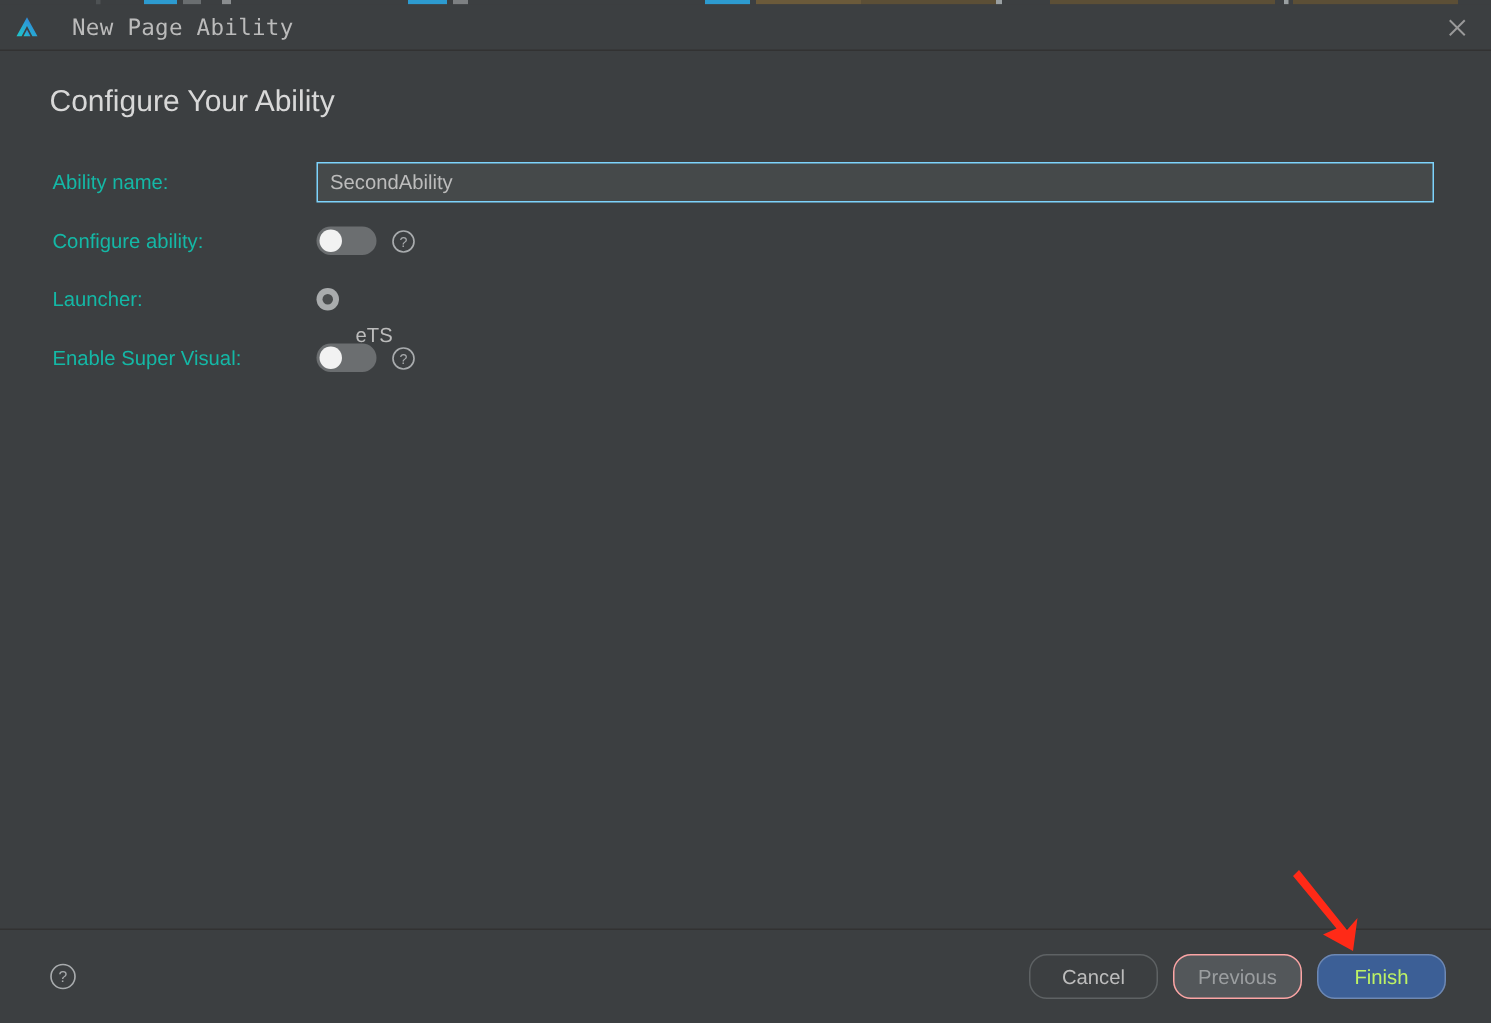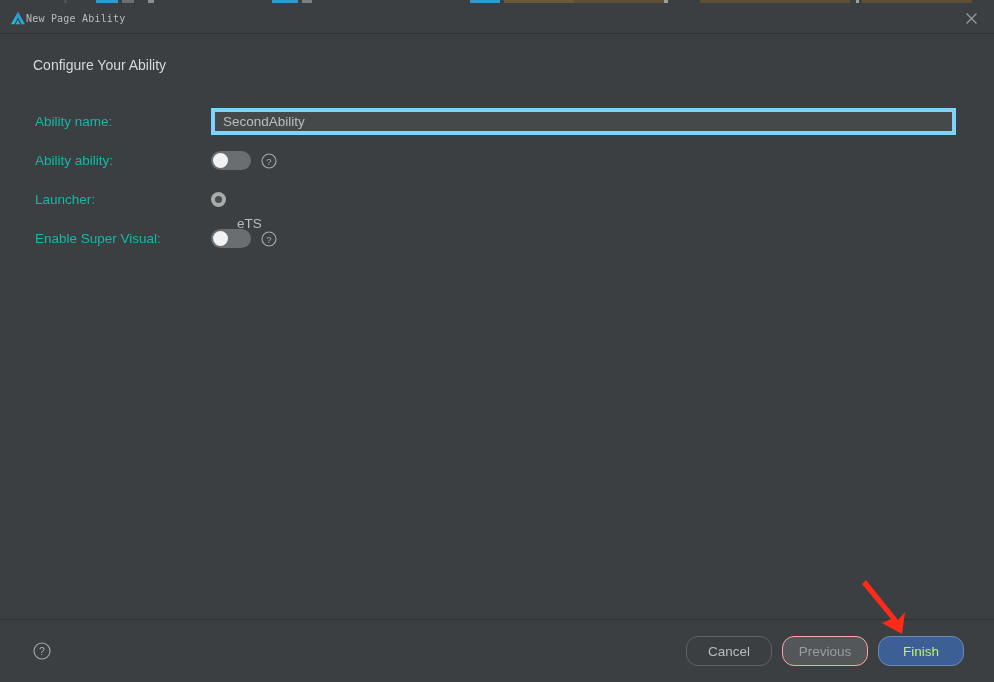--- a/index.html
+++ b/index.html
@@ -55,23 +55,23 @@
     border-bottom: 1px solid #323232;
     display: flex;
     align-items: center;
   }
   .app-logo {
     width: 16px; height: 16px;
     margin-left: 10px;
     flex: 0 0 16px;
   }
   .title-text {
-    margin-left: 0;
+    margin-left: 22px;
     font-family: "DejaVu Sans Mono", monospace;
-    font-size: 10px;
+    font-size: 15px;
     color: #bbbbbb;
     letter-spacing: 0.2px;
     white-space: nowrap;
   }
   .close-btn {
     position: absolute;
     right: 0; top: 0;
     width: 46px; height: 30px;
     display: flex;
     align-items: center;
@@ -83,21 +83,21 @@
   .dialog-body {
     position: relative;
     flex: 1 1 auto;
     padding: 0;
   }
 
   .heading {
     position: absolute;
     left: 33px;
     top: 23px;
-    font-size: 14px;
+    font-size: 20px;
     color: #d8d8d8;
     white-space: nowrap;
   }
 
   .form {
     position: absolute;
     left: 0;
     top: 68px;
     width: 994px;
   }
@@ -119,21 +119,21 @@
     left: 211px;
     display: flex;
     align-items: center;
   }
 
   .text-input {
     width: 745px;
     height: 27px;
     box-sizing: border-box;
     background: #45494a;
-    border: 4px solid #7dd3fc;
+    border: 1px solid #7dd3fc;
     color: #bcbcbc;
     font-family: "Liberation Sans", sans-serif;
     font-size: 13.5px;
     padding: 0 8px;
     outline: none;
   }
 
   
   .toggle {
     width: 40px;
@@ -301,21 +301,21 @@
       <div class="form">
 
         <div class="form-row">
           <span class="form-label">Ability name:</span>
           <span class="control-area">
             <input class="text-input" type="text" value="SecondAbility" style="">
           </span>
         </div>
 
         <div class="form-row">
-          <span class="form-label">Ability ability:</span>
+          <span class="form-label">Configure ability:</span>
           <span class="control-area">
             <span class="toggle">
               <span class="knob"></span>
             </span>
             <span class="help-icon">
               <svg width="16" height="16" viewBox="0 0 16 16">
                 <circle cx="8" cy="8" r="7" fill="none" stroke="#a8abad" stroke-width="1.1"></circle>
                 <text x="8" y="11.6" font-family="Liberation Sans, sans-serif" font-size="9.5" fill="#a8abad" text-anchor="middle">?</text>
               </svg>
             </span>

